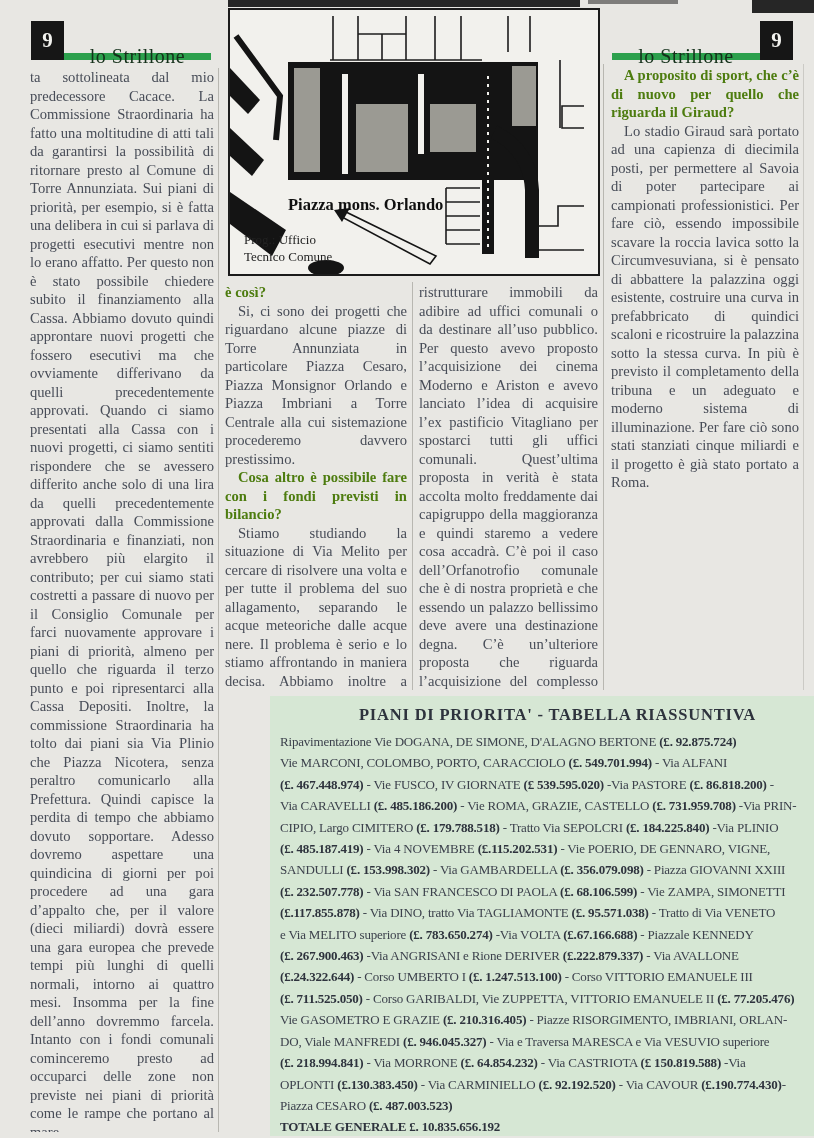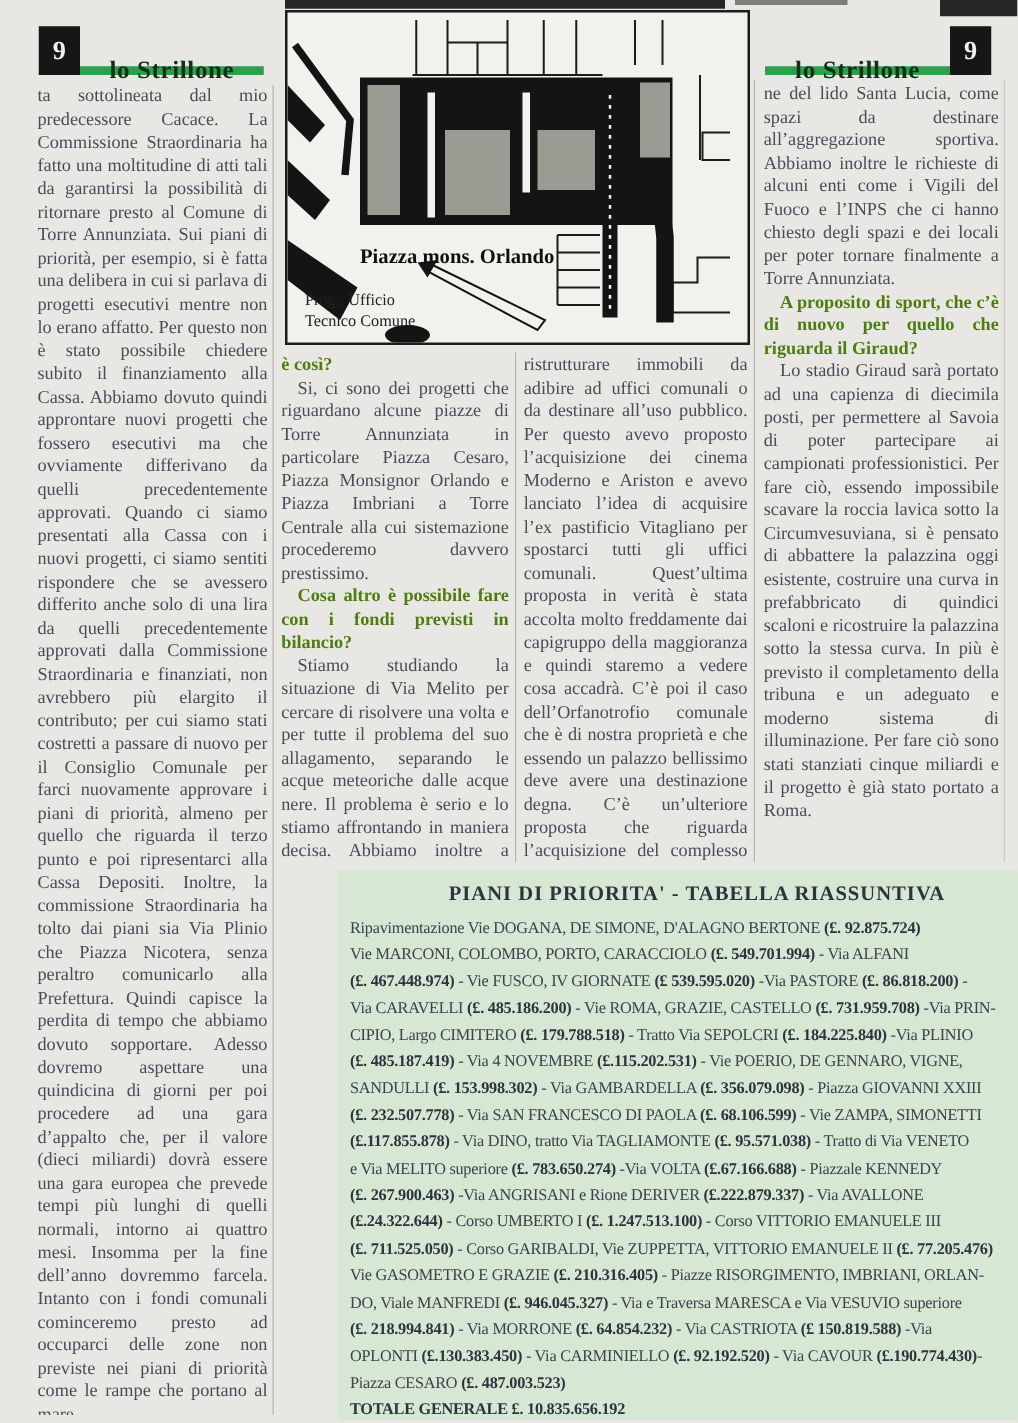--- a/index.html
+++ b/index.html
@@ -5,21 +5,21 @@
   html,body{margin:0;padding:0;}
   body{width:814px;height:1138px;position:relative;background:#e8e7e3;
        font-family:"Liberation Serif", serif;overflow:hidden;}
   .abs{position:absolute;}
   
   .strip{background:#262626;}
   
   .badge{display:flex;height:39px;}
   .badge .num{width:33px;background:#161616;color:#f2f2ee;font-weight:bold;
       font-size:21px;display:flex;align-items:center;justify-content:center;}
-  .badge .ttl{background:#2ca04d;color:#14301a;font-weight:bold;font-size:20px;
+  .badge .ttl{background:#2ca04d;color:#14301a;font-weight:normal;font-size:20px;
       display:flex;align-items:center;justify-content:center;letter-spacing:.5px;margin-top:32px;}
   .badge-left .ttl{width:147px;}
   .badge-right .ttl{width:148px;}
   
   .mapframe{border:2px solid #1b1b1b;background:#f2f1ed;box-sizing:border-box;}
   
   .col{color:#474c57;font-size:14.6px;line-height:18.5px;}
   .col p{margin:0;text-align:justify;}
   .col p.bold{font-weight:bold;color:#4d7c0f;}
   .col p.ind{text-indent:13px;}
@@ -125,21 +125,20 @@
     <p class="ind">Si, ci sono dei progetti che riguardano alcune piazze di Torre Annunziata in particolare Piazza Cesaro, Piazza Monsignor Orlando e Piazza Imbriani a Torre Centrale alla cui sistemazione procederemo davvero prestissimo.</p>
     <p class="bold ind">Cosa altro è possibile fare con i fondi previsti in bilancio?</p>
     <p class="ind">Stiamo studiando la situazione di Via Melito per cercare di risolvere una volta e per tutte il problema del suo allagamento, separando le acque meteoriche dalle acque nere. Il problema è serio e lo stiamo affrontando in maniera decisa. Abbiamo inoltre a disposizione più di quattro miliardi per poter acquistare e</p>
   </div>
 
 <div class="abs col" style="left:419px;top:283px;width:179px;height:408px;overflow:hidden;">
     <p>ristrutturare immobili da adibire ad uffici comunali o da destinare all’uso pubblico. Per questo avevo proposto l’acquisizione dei cinema Moderno e Ariston e avevo lanciato l’idea di acquisire l’ex pastificio Vitagliano per spostarci tutti gli uffici comunali. Quest’ultima proposta in verità è stata accolta molto freddamente dai capigruppo della maggioranza e quindi staremo a vedere cosa accadrà. C’è poi il caso dell’Orfanotrofio comunale che è di nostra proprietà e che essendo un palazzo bellissimo deve avere una destinazione degna. C’è un’ulteriore proposta che riguarda l’acquisizione del complesso sportivo “Deriver” e la gestio-</p>
   </div>
 
 <div class="abs col" style="left:611px;top:66px;width:188px;height:624px;overflow:hidden;">
-    <p>ne del lido Santa Lucia, come spazi da destinare all’aggregazione sportiva. Abbiamo inoltre le richieste di alcuni enti come i Vigili del Fuoco e l’INPS che ci hanno chiesto degli spazi e dei locali per poter tornare finalmente a Torre Annunziata.</p>
     <p class="bold ind">A proposito di sport, che c’è di nuovo per quello che riguarda il Giraud?</p>
     <p class="ind">Lo stadio Giraud sarà portato ad una capienza di diecimila posti, per permettere al Savoia di poter partecipare ai campionati professionistici. Per fare ciò, essendo impossibile scavare la roccia lavica sotto la Circumvesuviana, si è pensato di abbattere la palazzina oggi esistente, costruire una curva in prefabbricato di quindici scaloni e ricostruire la palazzina sotto la stessa curva. In più è previsto il completamento della tribuna e un adeguato e moderno sistema di illuminazione. Per fare ciò sono stati stanziati cinque miliardi e il progetto è già stato portato a Roma.</p>
   </div>
 
 <div class="abs ptable" style="left:230px;top:696px;width:574px;height:440px;">
   <div class="title">PIANI DI PRIORITA' - TABELLA RIASSUNTIVA</div>
   <div>
       <div class="tline"><span>Ripavimentazione Vie DOGANA, DE SIMONE, D'ALAGNO BERTONE </span><span class="b">(£. 92.875.724)</span></div>
       <div class="tline"><span>Vie MARCONI, COLOMBO, PORTO, CARACCIOLO </span><span class="b">(£. 549.701.994)</span><span> - Via ALFANI</span></div>
       <div class="tline"><span class="b">(£. 467.448.974)</span><span> - Vie FUSCO, IV GIORNATE </span><span class="b">(£ 539.595.020)</span><span> -Via PASTORE </span><span class="b">(£. 86.818.200)</span><span> -</span></div>

